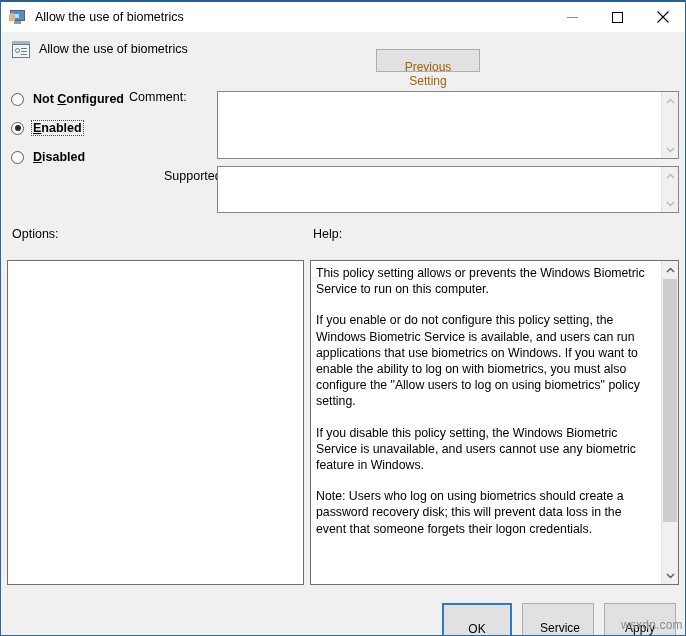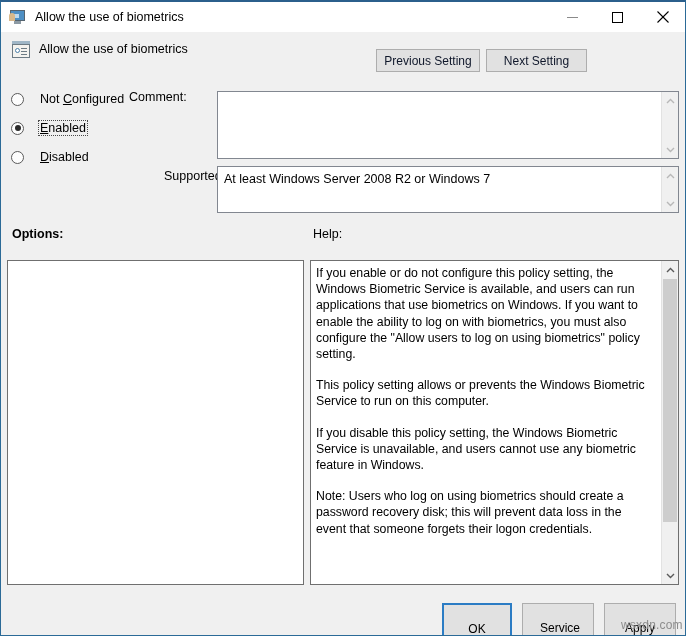--- a/index.html
+++ b/index.html
@@ -140,22 +140,22 @@
     white-space: nowrap;
   }
   .setting-btn {
     position: absolute;
     top: 47px;
     height: 23px;
     background: #e1e1e1;
     border: 1px solid #adadad;
     font-family: "Liberation Sans", sans-serif;
     font-size: 12px;
-    color: #0f172a;
-    padding: 4px;
+    color: #a16207;
+    padding: 10px;
     cursor: default;
   }
   #prev-setting { left: 375px; width: 104px; }
   #next-setting { left: 485px; width: 101px; }
 
   
   .radio-group {
     position: absolute;
     left: 10px; top: 86px;
     width: 120px;
@@ -177,24 +177,25 @@
   }
   .radio-row.checked .radio-mark::after {
     content: "";
     position: absolute;
     left: 2.5px; top: 2.5px;
     width: 6px; height: 6px;
     background: #2a2a2a;
     border-radius: 50%;
   }
   .radio-label {
-    margin-left: 14px;
+    margin-left: 7px;
     font-size: 12.5px;
     padding: 1px 2px;
     white-space: nowrap;
+    font-weight: bold;
   }
   .radio-row.checked .radio-label {
     border: 1px dotted #4a4a4a;
     padding: 0px 1px;
   }
   .radio-label u { text-decoration: underline; }
 
   
   .field-label {
     position: absolute;
@@ -243,21 +244,21 @@
   .sb-arrow.up { top: 0; }
   .sb-arrow.down { bottom: 0; }
   .sb-thumb {
     position: absolute;
     left: 1px;
     width: 14px;
     background: #cdcdcd;
   }
 
   
-  #options-label { left: 11px; top: 225px; font-weight: bold; }
+  #options-label { left: 11px; top: 225px; }
   #help-label { left: 312px; top: 225px; }
 
   #options-panel {
     position: absolute;
     left: 6px; top: 258px;
     width: 297px; height: 325px;
     background: #ffffff;
     border: 1px solid #6f6f6f;
     box-sizing: border-box;
   }
@@ -353,21 +354,20 @@
       <div class="pi-top"></div>
       <div class="pi-dot"></div>
       <div class="pi-line" style="top:7px;"></div>
       <div class="pi-line" style="top:10px;"></div>
       <div class="pi-line" style="top:13px;"></div>
     </div>
     <div class="policy-title">Allow the use of biometrics</div>
   </div>
 
   <button class="setting-btn" id="prev-setting">Previous Setting</button>
-  <button class="setting-btn" id="next-setting">Next Setting</button>
 
   <div class="radio-group">
 
     <div class="radio-row">
       <span class="radio-mark"></span>
       <span class="radio-label">Not <u>C</u>onfigured</span>
     </div>
 
     <div class="radio-row checked">
       <span class="radio-mark"></span>
@@ -393,21 +393,20 @@
       <div class="sb-arrow down">
         <svg width="9" height="6" viewBox="0 0 9 6">
             <polyline points="1,1 4.5,4.5 8,1" fill="none" stroke="#b8b8b8" stroke-width="1.4"></polyline>
           </svg>
       </div>
     </div>
   </div>
 
   <div class="field-label" id="supported-label">Supported on:</div>
   <div class="textbox" id="supported-box">
-    <div class="tb-text">At least Windows Server 2008 R2 or Windows 7</div>
     <div class="sb-vert">
       <div class="sb-arrow up">
         <svg width="9" height="6" viewBox="0 0 9 6">
             <polyline points="1,5 4.5,1.5 8,5" fill="none" stroke="#b8b8b8" stroke-width="1.4"></polyline>
           </svg>
       </div>
       <div class="sb-arrow down">
         <svg width="9" height="6" viewBox="0 0 9 6">
             <polyline points="1,1 4.5,4.5 8,1" fill="none" stroke="#b8b8b8" stroke-width="1.4"></polyline>
           </svg>
@@ -417,22 +416,22 @@
 
   <div class="field-label" id="options-label">Options:</div>
   <div class="field-label" id="help-label">Help:</div>
 
   <div id="options-panel">
     <div class="tb-text"></div>
   </div>
 
   <div id="help-panel">
     <div id="help-text">
+      <p>This policy setting allows or prevents the Windows Biometric Service to run on this computer.</p>
       <p>If you enable or do not configure this policy setting, the Windows Biometric Service is available, and users can run applications that use biometrics on Windows. If you want to enable the ability to log on with biometrics, you must also configure the "Allow users to log on using biometrics" policy setting.</p>
-      <p>This policy setting allows or prevents the Windows Biometric Service to run on this computer.</p>
       <p>If you disable this policy setting, the Windows Biometric Service is unavailable, and users cannot use any biometric feature in Windows.</p>
       <p>Note: Users who log on using biometrics should create a password recovery disk; this will prevent data loss in the event that someone forgets their logon credentials.</p>
     </div>
     <div class="sb-vert">
       <div class="sb-arrow up">
         <svg width="9" height="6" viewBox="0 0 9 6">
             <polyline points="1,5 4.5,1.5 8,5" fill="none" stroke="#5a5a5a" stroke-width="1.4"></polyline>
           </svg>
       </div>
       <div class="sb-thumb" style="top:18px; height:243px;"></div>

